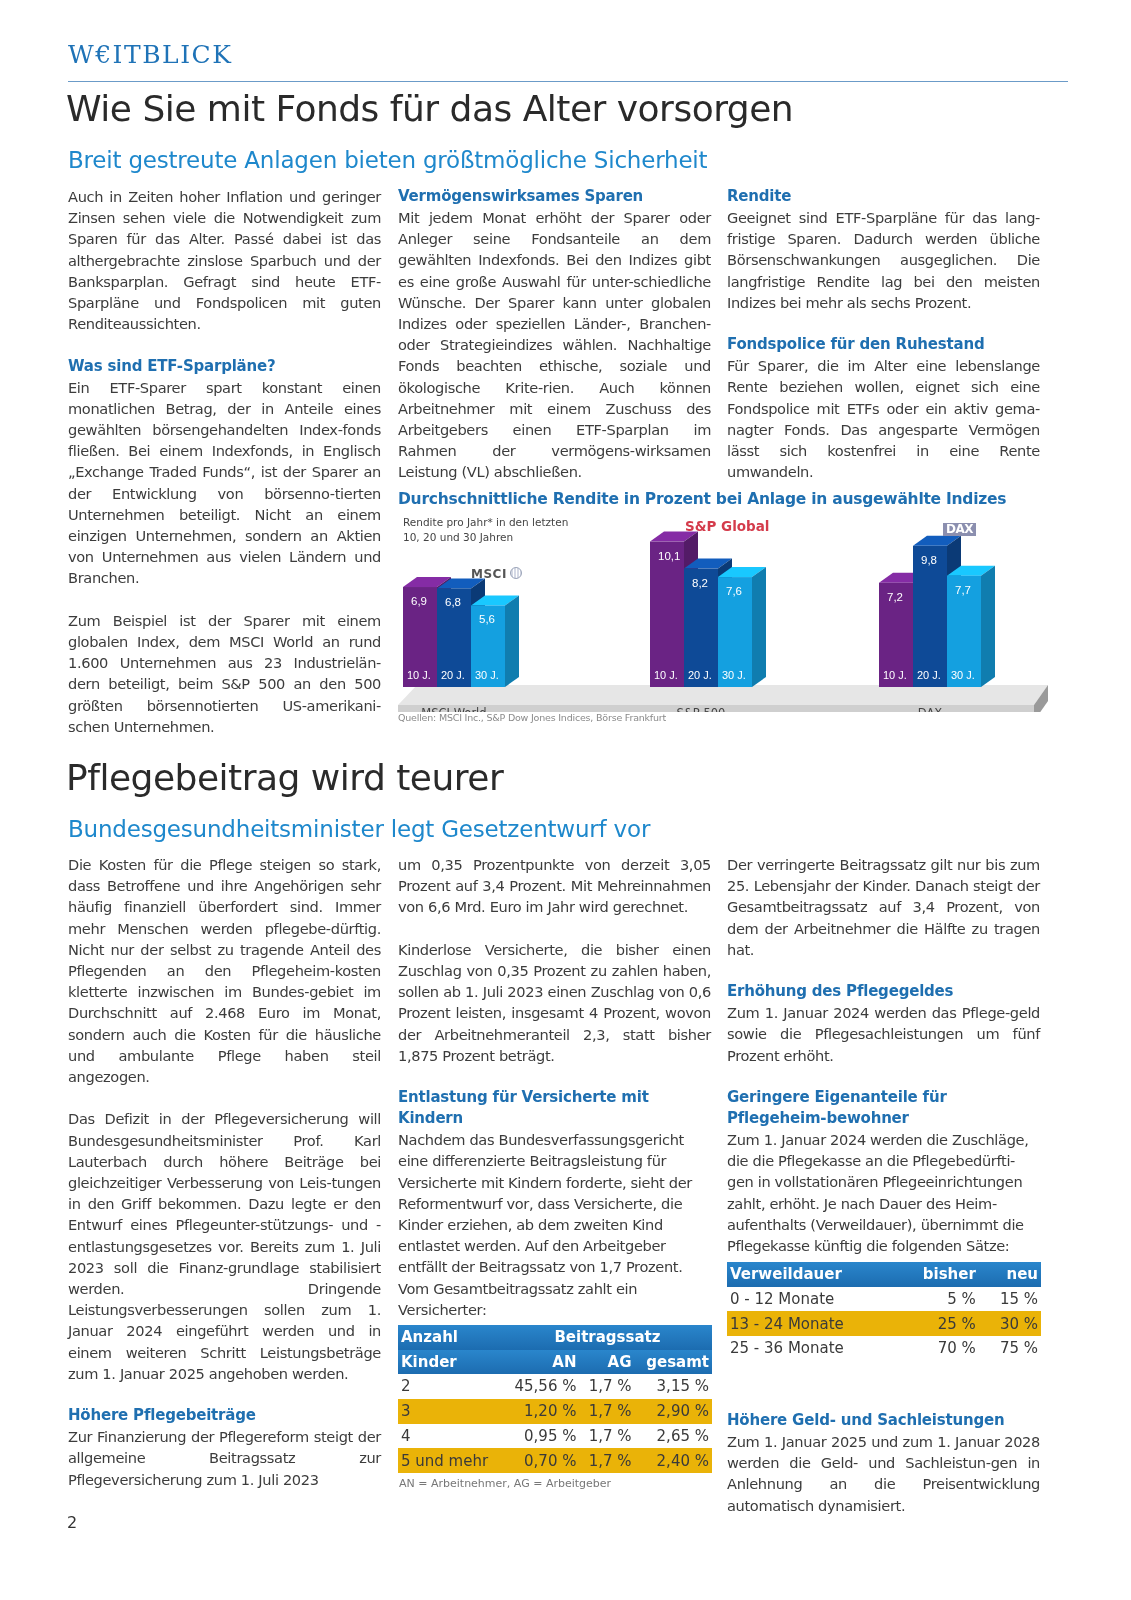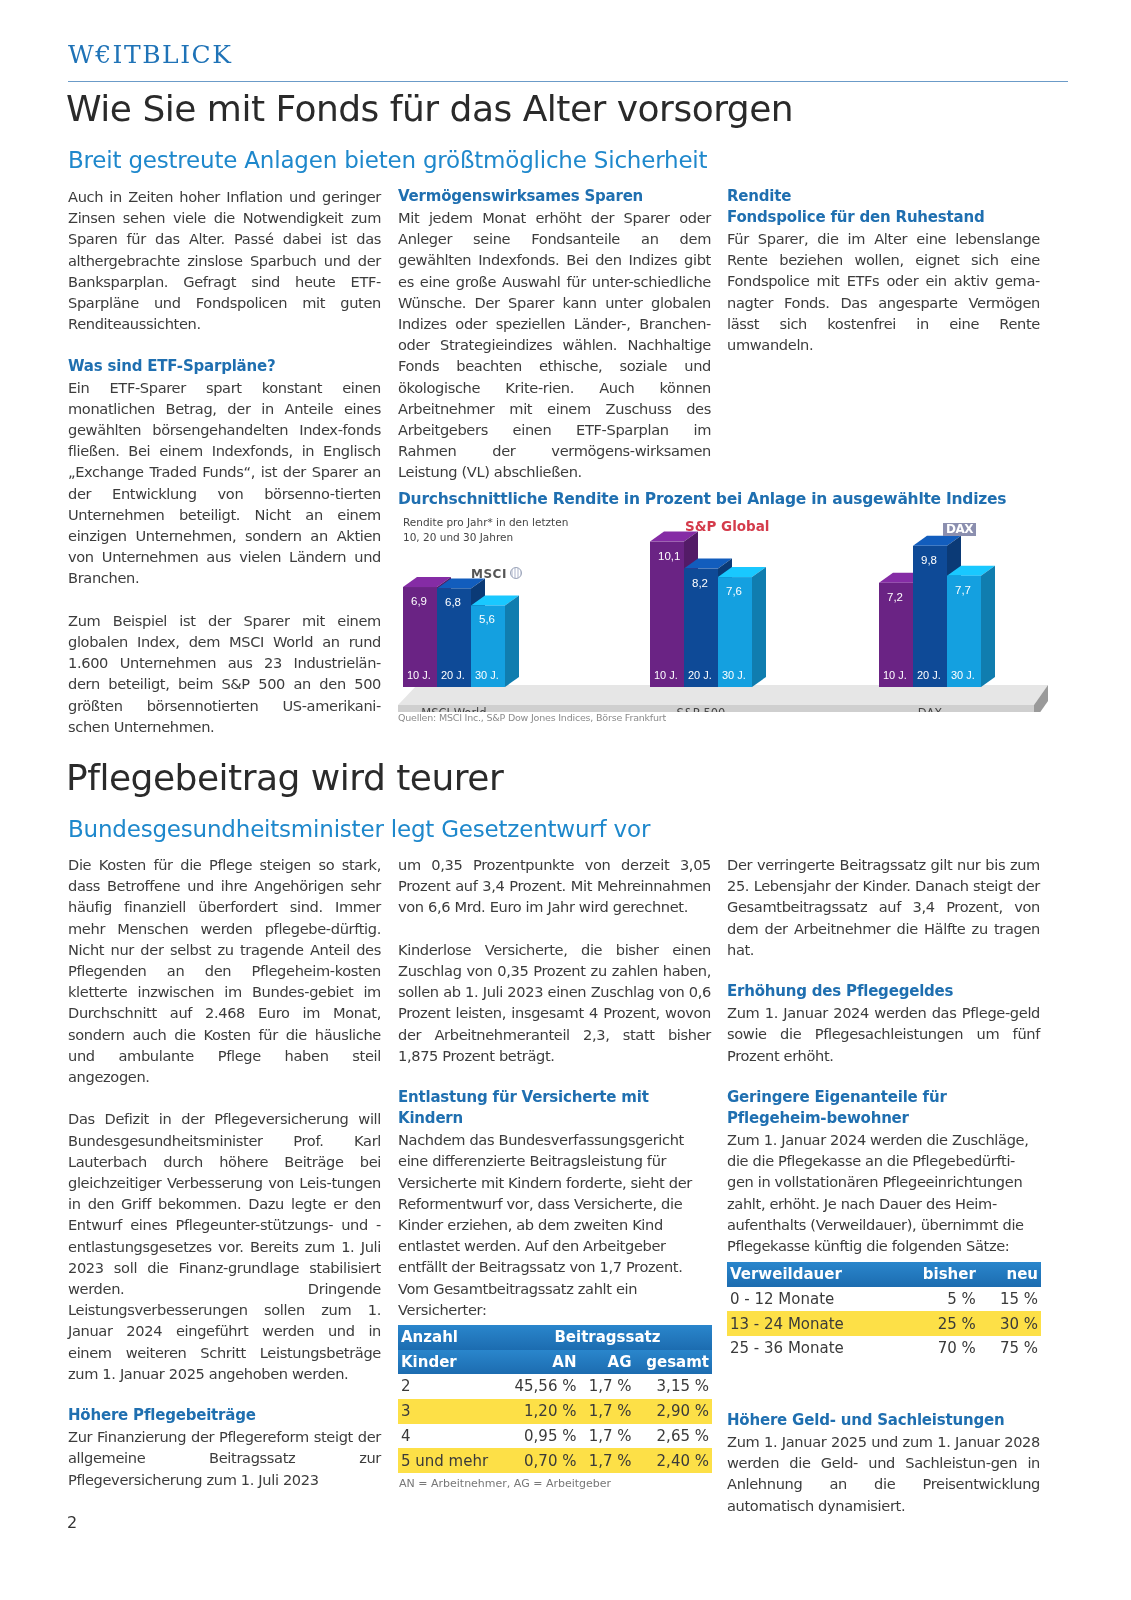--- a/index.html
+++ b/index.html
@@ -26,21 +26,21 @@
   .logo-msci .globe { display: inline-block; width: 12px; height: 12px; border-radius: 50%; border: 1px solid #9aa3b8; vertical-align: -1px; margin-left: 3px; background: repeating-linear-gradient(90deg, #d5d9e5 0 2px, #fff 2px 3px); }
   .logo-sp { left: 287px; top: 28px; font-size: 13.5px; color: #d43b4b; }
   .logo-dax { left: 545px; top: 33px; font-size: 12px; color: #fff; background: #8b8faf; padding: 0 3px; line-height: 13px; letter-spacing: -0.5px; }
   .chart svg { position: absolute; left: 0; top: 0; }
   .chart-foot { position: absolute; left: 0; top: 221px; font-size: 9.5px; line-height: 13px; color: #8a8a8a; white-space: nowrap; letter-spacing: -0.2px; }
 
   
   table.tbl { border-collapse: collapse; font-size: 15px; color: #3a3a3a; }
   table.tbl th { background: linear-gradient(#2a86cc, #1c6cb0); color: #fff; font-weight: bold; padding: 0 3px; height: 24.5px; }
   table.tbl td { height: 24.8px; padding: 0 3px; }
-  table.tbl tr.alt td { background: #fde047; }
+  table.tbl tr.alt td { background: #eab308; }
   .tbl1 { position: absolute; left: 398px; top: 1325px; width: 314px; }
   .tbl1 th, .tbl1 td { text-align: right; }
   .tbl1 th:first-child, .tbl1 td:first-child { text-align: left; }
   .tbl1-note { position: absolute; left: 399px; top: 1477px; font-size: 11px; color: #777; white-space: nowrap; }
   .tbl2 { position: absolute; left: 727px; top: 1262px; width: 314px; }
   .tbl2 th, .tbl2 td { text-align: right; }
   .tbl2 th:first-child, .tbl2 td:first-child { text-align: left; }
 
   .pageno { position: absolute; left: 67px; top: 1513px; font-size: 16px; color: #333; }
 </style>
@@ -60,20 +60,21 @@
   <p class="lastp">Zum Beispiel ist der Sparer mit einem globalen Index, dem MSCI World an rund 1.600 Unternehmen aus 23 Industrielän-dern beteiligt, beim S&amp;P 500 an den 500 größten börsennotierten US-amerikani-schen Unternehmen.</p>
 </div>
 
 <div class="col" style="left:398px; top:186px; width:313px;">
   <h3>Vermögenswirksames Sparen</h3>
   <p class="lastp">Mit jedem Monat erhöht der Sparer oder Anleger seine Fondsanteile an dem gewählten Indexfonds. Bei den Indizes gibt es eine große Auswahl für unter-schiedliche Wünsche. Der Sparer kann unter globalen Indizes oder speziellen Länder-, Branchen- oder Strategieindizes wählen. Nachhaltige Fonds beachten ethische, soziale und ökologische Krite-rien. Auch können Arbeitnehmer mit einem Zuschuss des Arbeitgebers einen ETF-Sparplan im Rahmen der vermögens-wirksamen Leistung (VL) abschließen.</p>
 </div>
 
 <div class="col" style="left:727px; top:186px; width:313px;">
   <h3>Rendite</h3>
+  <p>Geeignet sind ETF-Sparpläne für das lang-fristige Sparen. Dadurch werden übliche Börsenschwankungen ausgeglichen. Die langfristige Rendite lag bei den meisten Indizes bei mehr als sechs Prozent.</p>
   <h3>Fondspolice für den Ruhestand</h3>
   <p class="lastp">Für Sparer, die im Alter eine lebenslange Rente beziehen wollen, eignet sich eine Fondspolice mit ETFs oder ein aktiv gema-nagter Fonds. Das angesparte Vermögen lässt sich kostenfrei in eine Rente umwandeln.</p>
 </div>
 
 <div class="chart">
   <div class="chart-title">Durchschnittliche Rendite in Prozent bei Anlage in ausgewählte Indizes</div>
   <div class="chart-subtitle">Rendite pro Jahr* in den letzten 10, 20 und 30 Jahren</div>
   <svg id="chart-svg" width="650" height="222">
       <polygon points="0,215 19,195 650,195 636,215" fill="#e6e6e6"></polygon>
       <rect x="0" y="215" width="636" height="16" fill="#cfcfcf"></rect>

